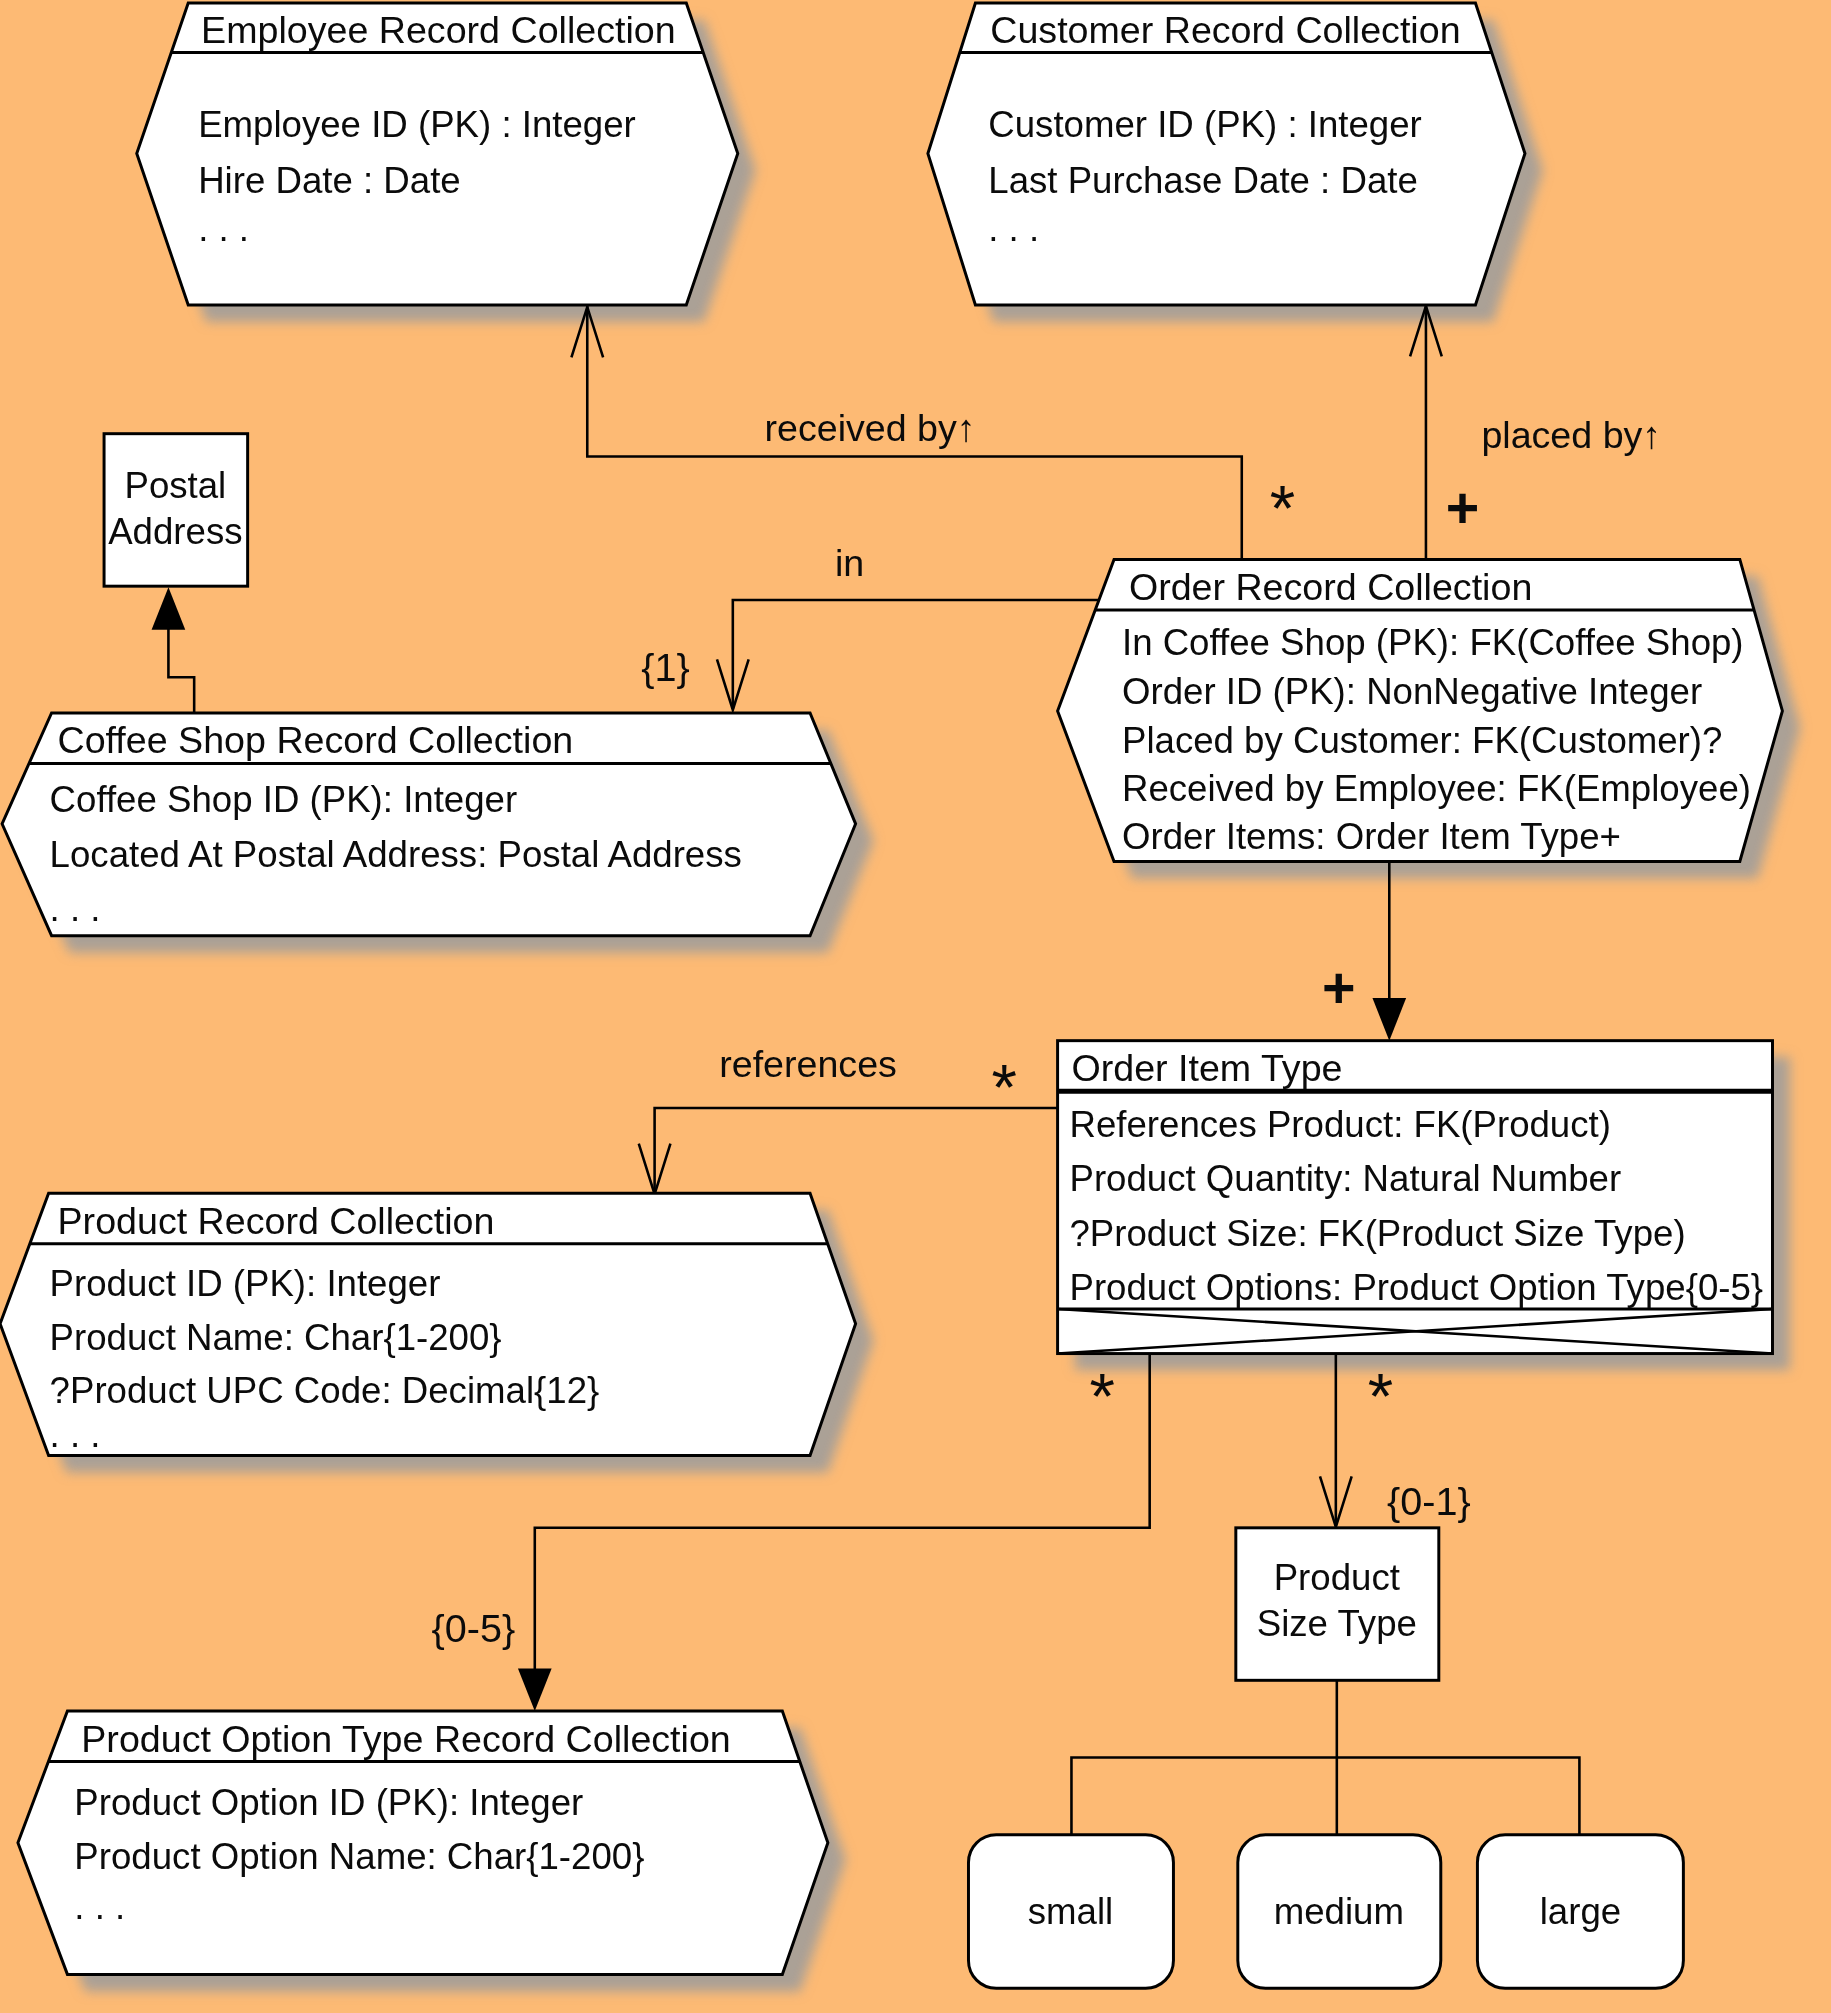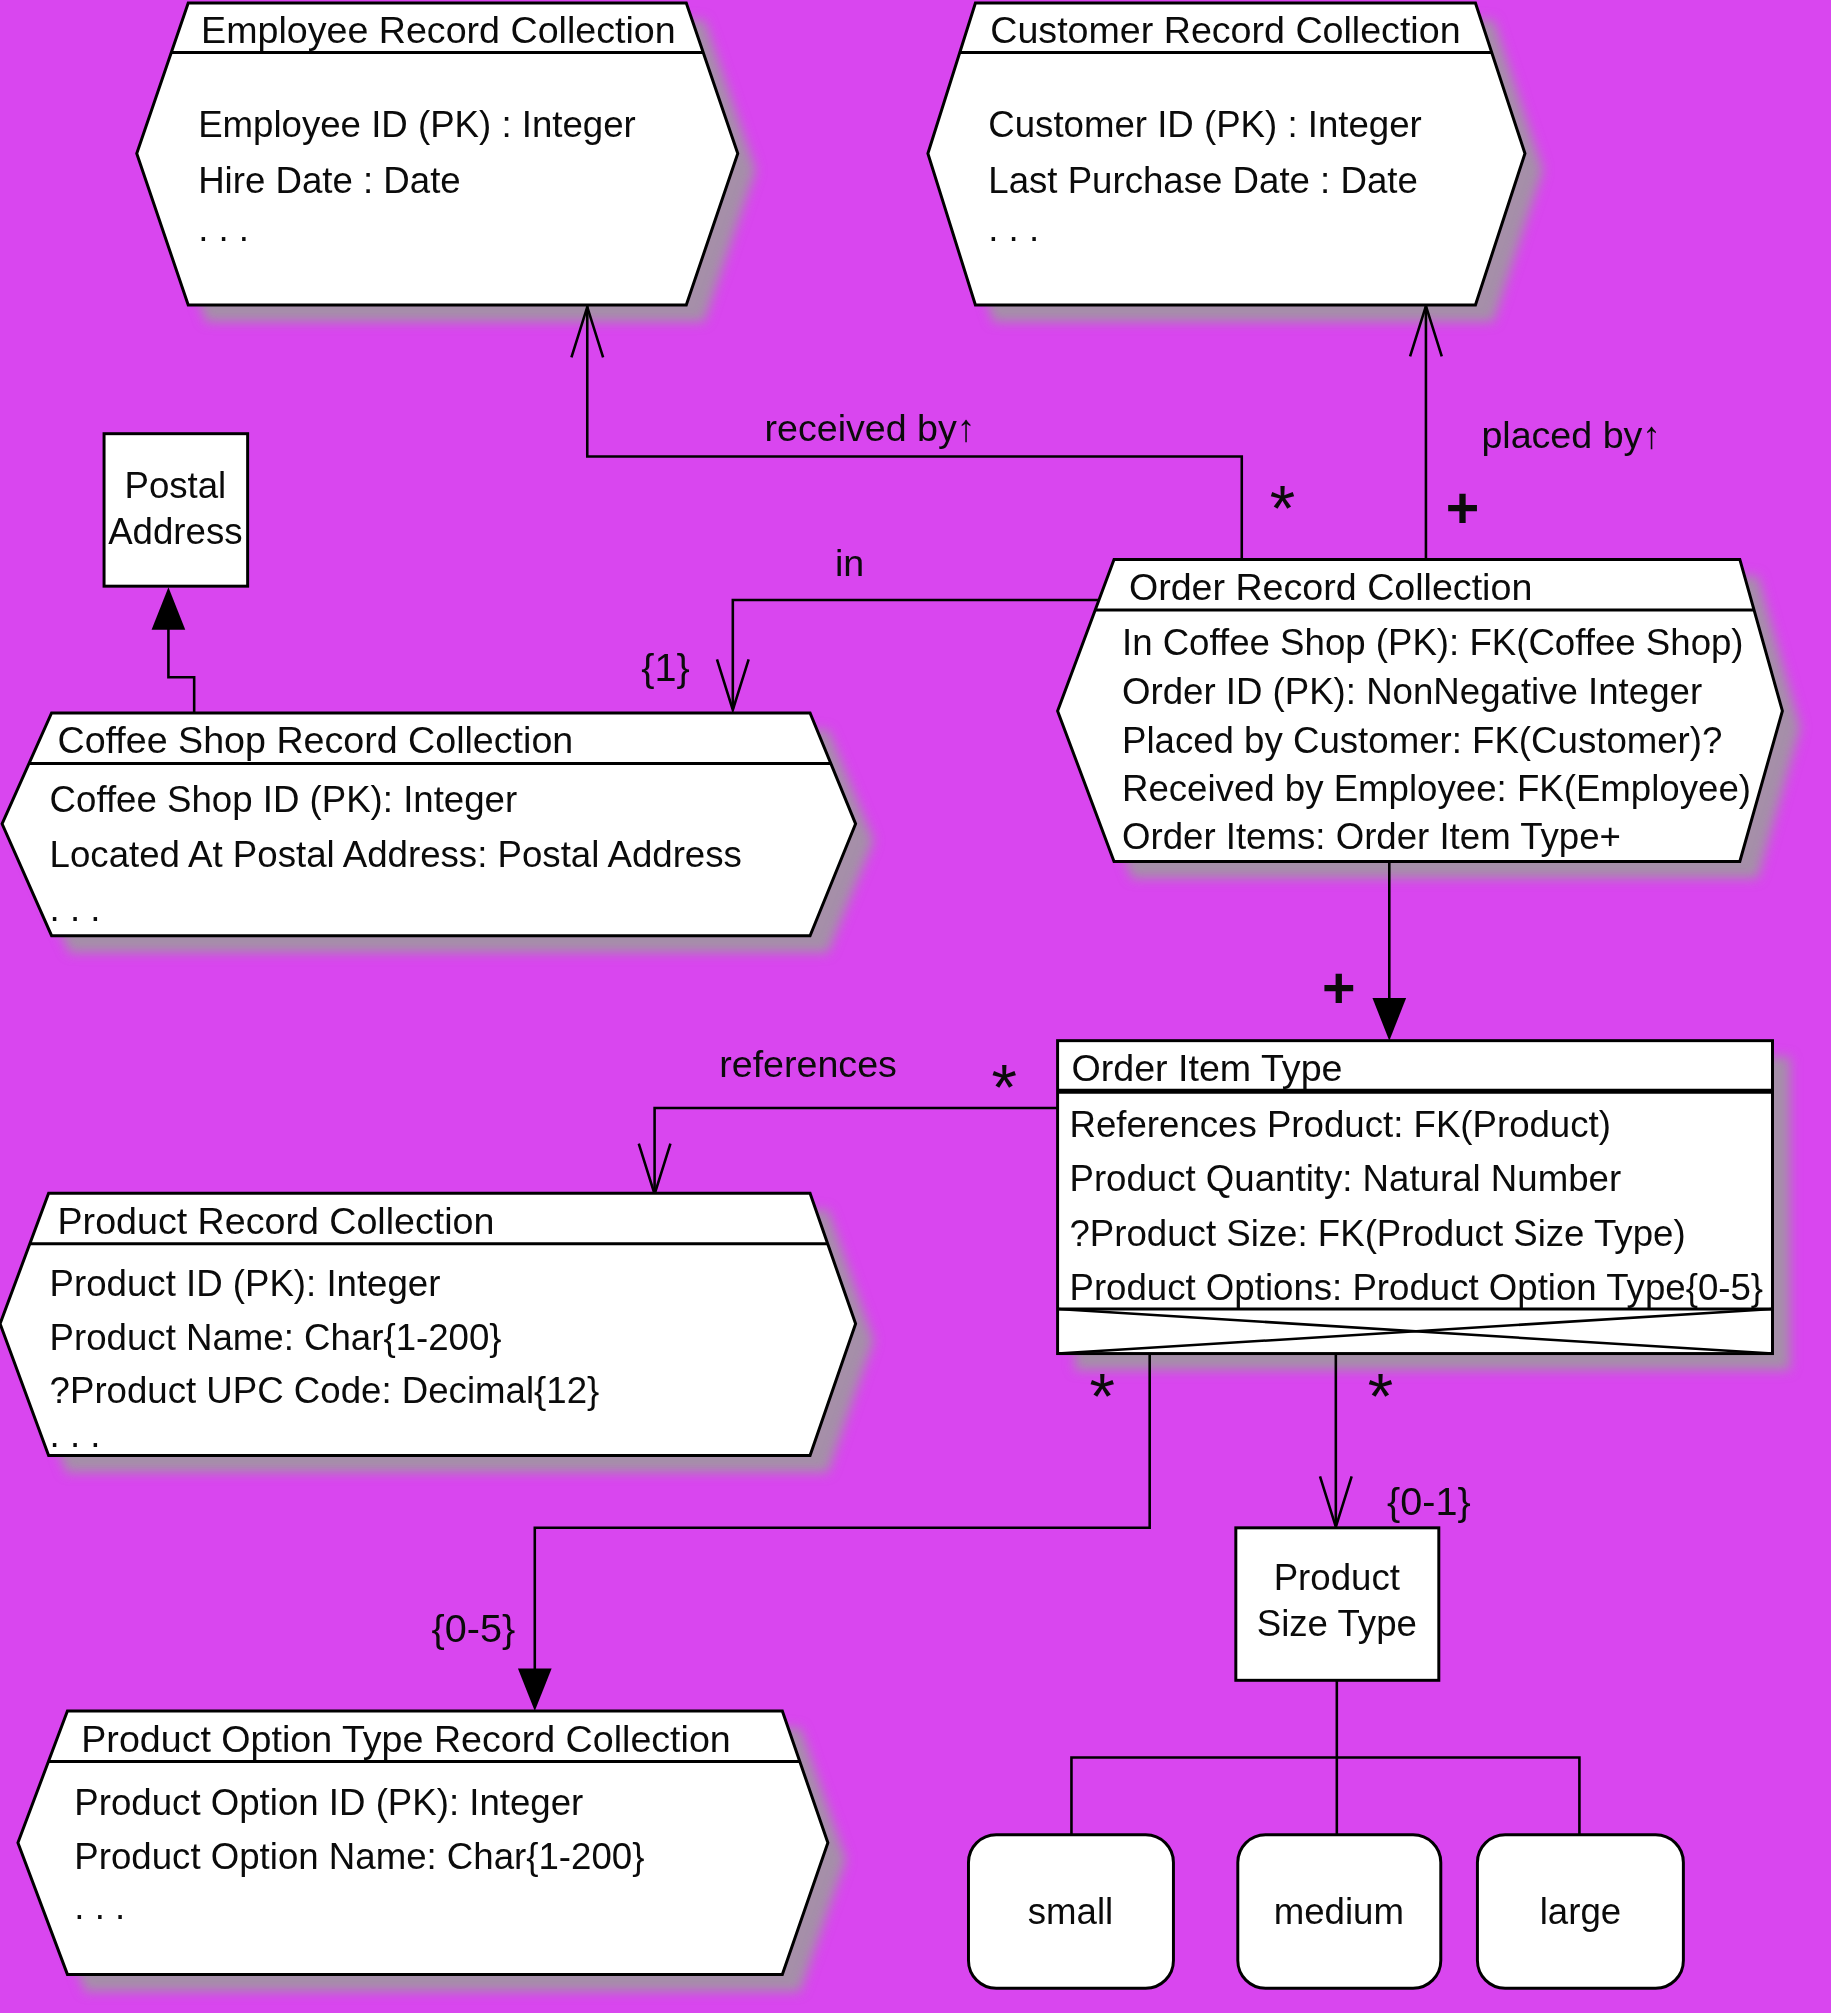--- a/index.html
+++ b/index.html
@@ -1,16 +1,16 @@
 <!DOCTYPE html>
 <html><head>
 <meta charset="utf-8">
 <style>
   html,body{margin:0;padding:0;background:#ffffff;}
-  .stage{position:relative;width:1832px;height:2014px;background:#d946ef;overflow:hidden;}
+  .stage{position:relative;width:1832px;height:2014px;background:#fdba74;overflow:hidden;}
   svg{display:block;font-family:"Liberation Sans", sans-serif;}
   .shape{fill:#ffffff;stroke:#000000;stroke-width:3;}
   .shadow{fill:#9c9c9c;opacity:0.85;}
   .divider{stroke:#000000;stroke-width:3;}
   .divider-thick{stroke:#000000;stroke-width:5;}
   .conn{fill:none;stroke:#000000;stroke-width:2.6;}
   .openarrow{fill:none;stroke:#000000;stroke-width:2.6;}
   .filledarrow{fill:#000000;stroke:none;}
   .title{font-size:38px;fill:#0b0b0b;}
   .field{font-size:37px;fill:#0b0b0b;}

